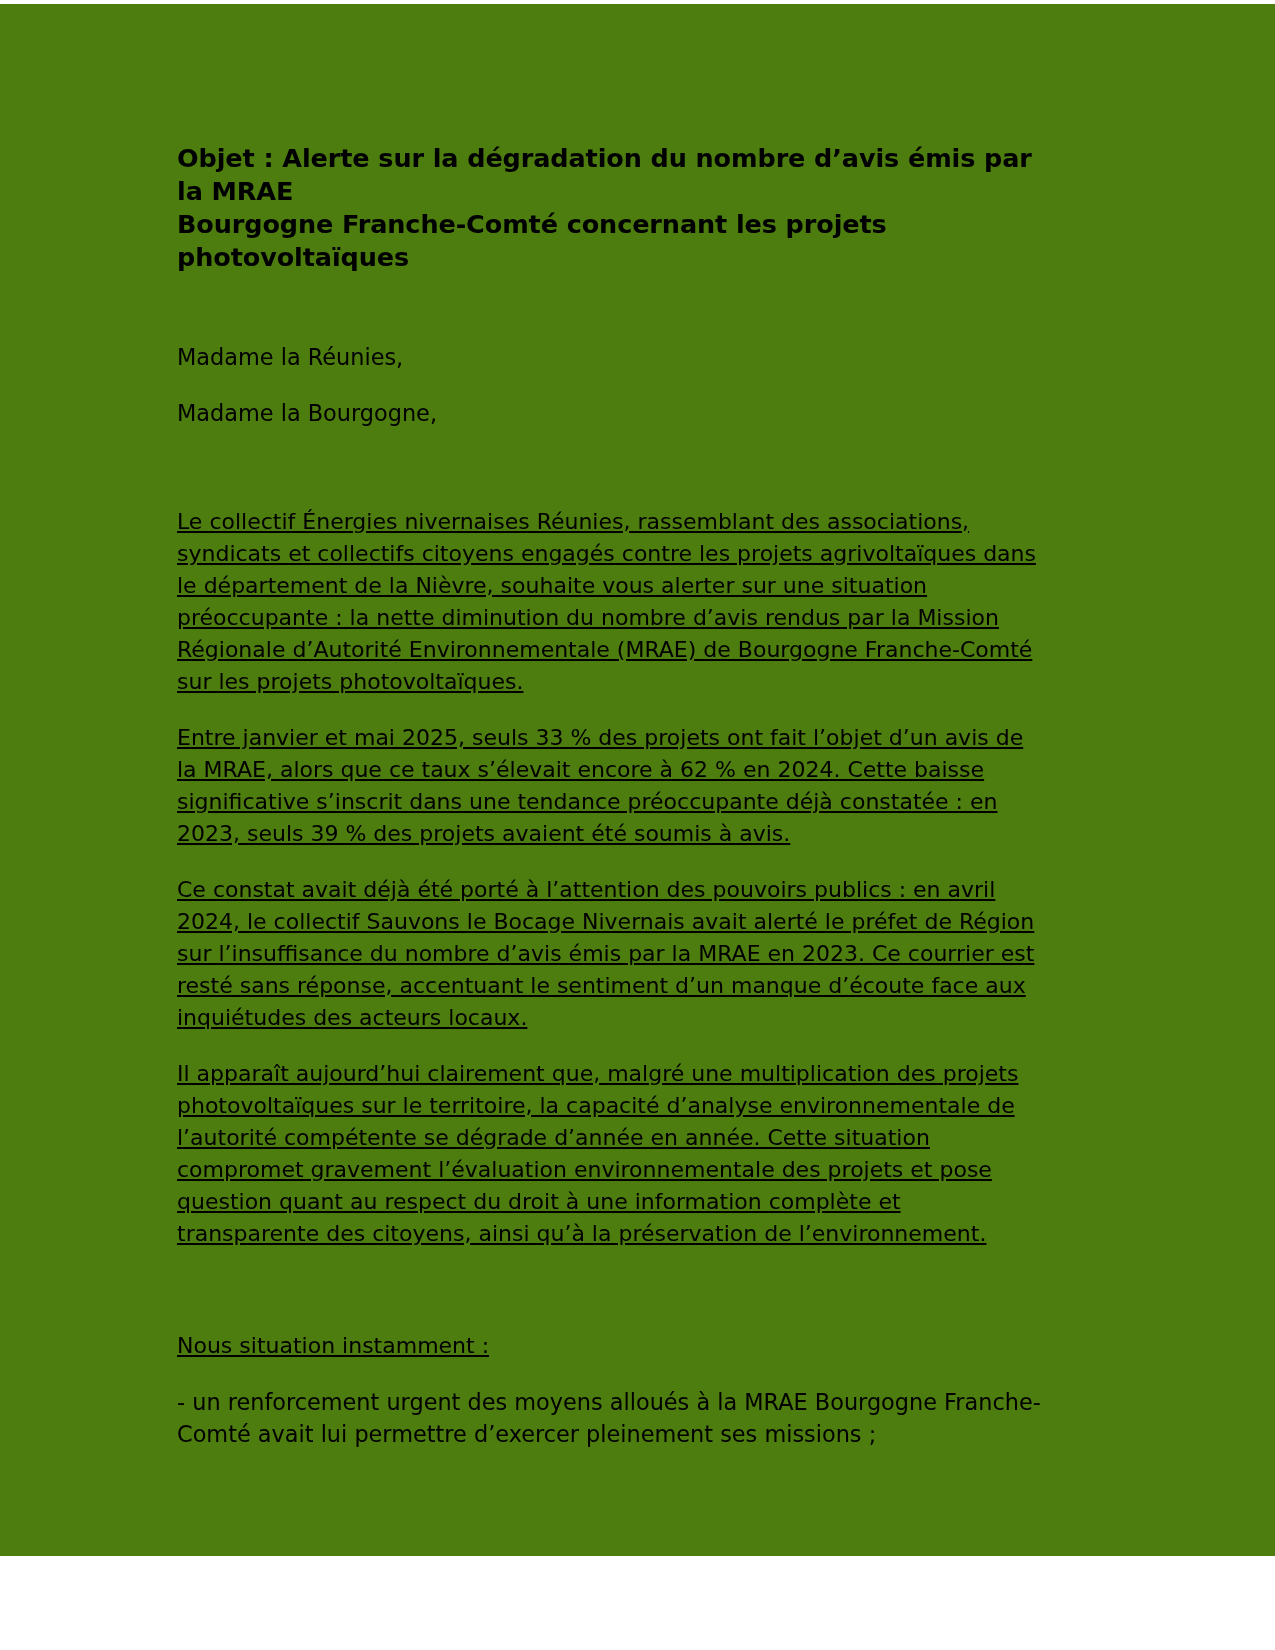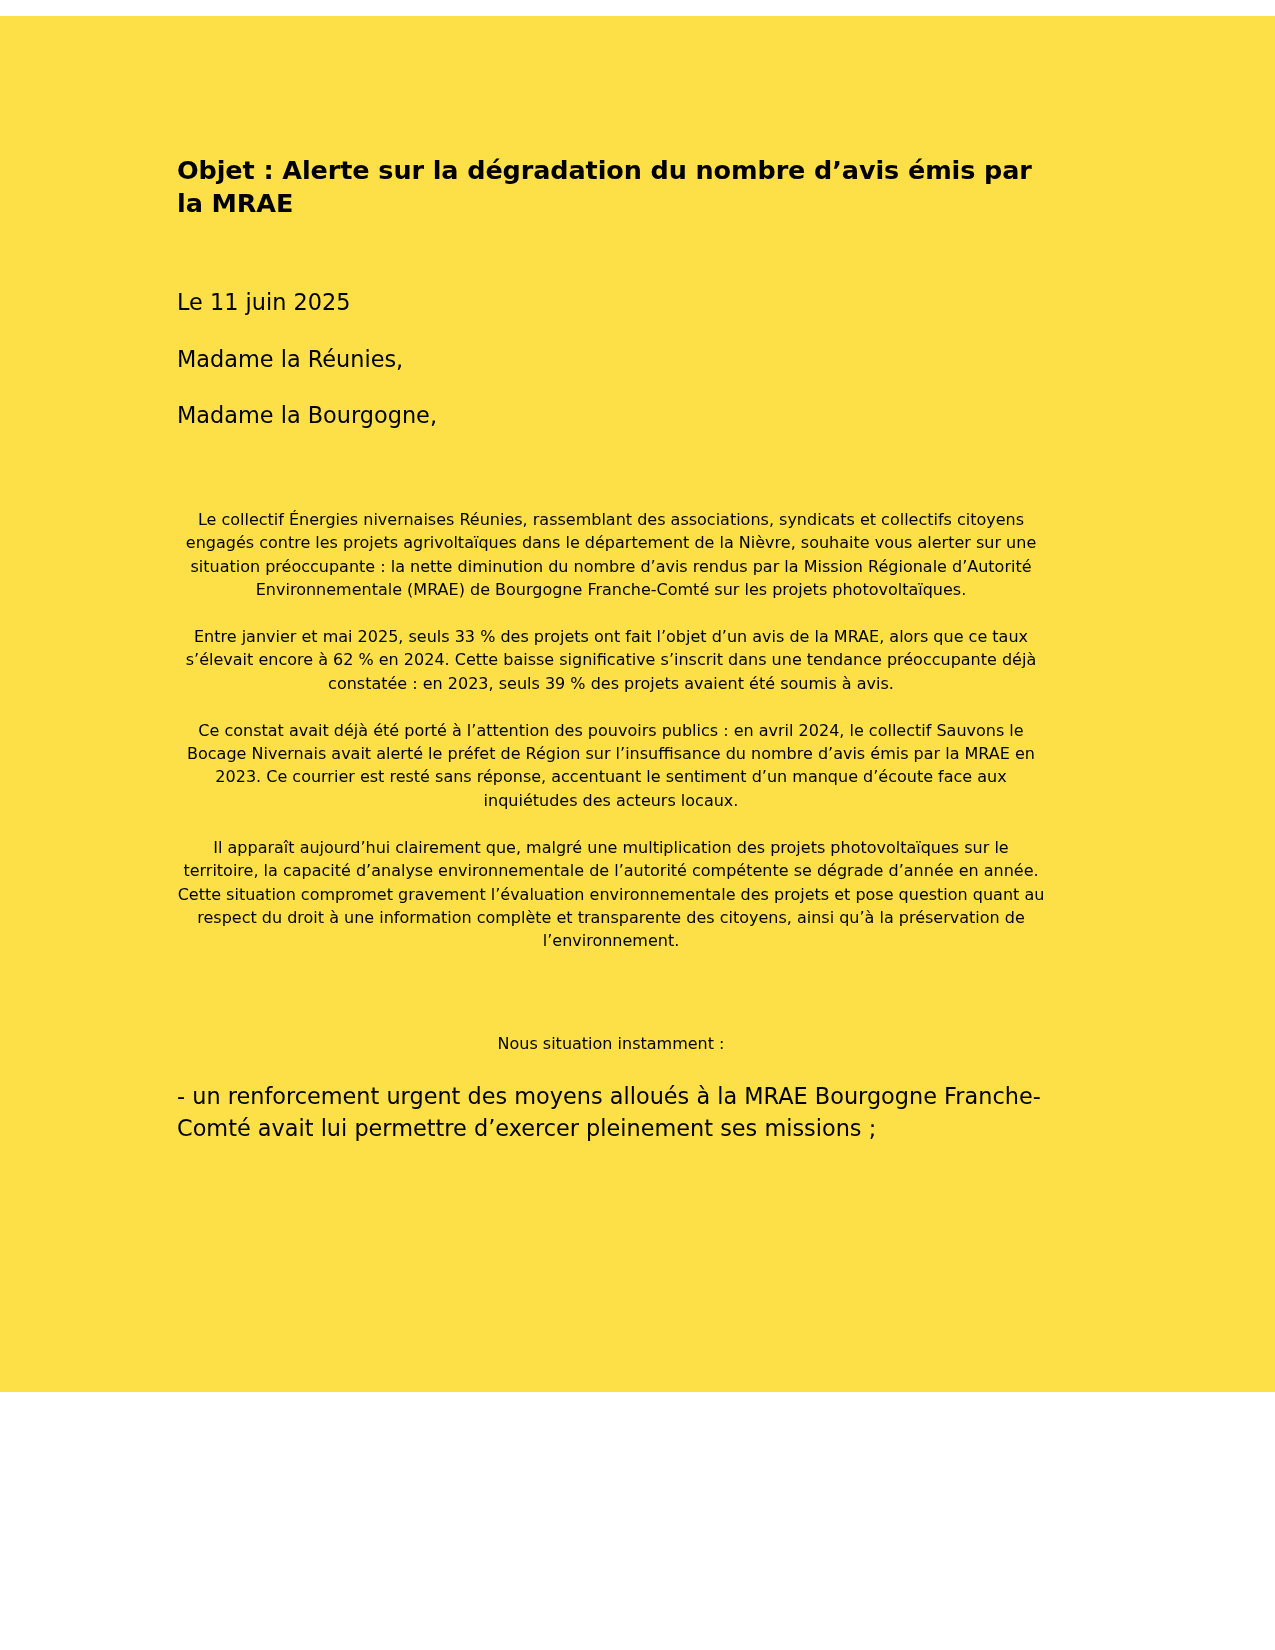--- a/index.html
+++ b/index.html
@@ -9,23 +9,23 @@
     background: #ffffff;
   }
   body {
     font-family: "DejaVu Sans", "Liberation Sans", sans-serif;
     color: #000000;
     -webkit-font-smoothing: antialiased;
   }
   .page {
     position: relative;
     width: 1275px;
-    height: 1376px;
-    margin: 16px auto;
-    background: #fde047;
+    height: 1552px;
+    margin: 4px auto;
+    background: #4d7c0f;
     box-sizing: border-box;
     overflow: hidden;
   }
   .content {
     position: absolute;
     left: 177px;
     top: 138px;
     width: 868px;
   }
   .doc-title {
@@ -34,26 +34,27 @@
     line-height: 1.30;
     letter-spacing: -0.1px;
     margin: 0;
     padding: 0;
     color: #000000;
   }
   .block-gap-after-title { height: 66px; }
   .block-gap-before-body { height: 52px; }
   .block-gap-before-demands { height: 56px; }
   .para {
-    font-size: 16px;
+    font-size: 22px;
     line-height: 1.455;
     margin: 0 0 24px 0;
     padding: 0;
     color: #000000;
-    text-align: center;
+    text-align: left;
+    text-decoration: underline;
   }
   .para:last-child { margin-bottom: 0; }
   .meta-line {
     font-size: 22.4px;
     line-height: 1.455;
     margin: 0 0 24px 0;
     color: #000000;
   }
   .list-item {
     font-size: 22.4px;
@@ -64,25 +65,25 @@
 </style>
 </head>
 <body>
 
 <div class="page">
   <div class="content">
 
     <h1 class="doc-title">
       <span>Objet : Alerte sur la dégradation du nombre d’avis émis par la MRAE</span>
       <br>
+      <span>Bourgogne Franche-Comté concernant les projets photovoltaïques</span>
     </h1>
 
     <div class="block-gap-after-title"></div>
 
-    <p class="meta-line">Le 11 juin 2025</p>
 
     <p class="meta-line">Madame la Réunies,</p>
 
     <p class="meta-line">Madame la Bourgogne,</p>
 
     <div class="block-gap-before-body"></div>
 
     <p class="para">Le collectif Énergies nivernaises Réunies, rassemblant des associations, syndicats et collectifs citoyens engagés contre les projets agrivoltaïques dans le département de la Nièvre, souhaite vous alerter sur une situation préoccupante : la nette diminution du nombre d’avis rendus par la Mission Régionale d’Autorité Environnementale (MRAE) de Bourgogne Franche-Comté sur les projets photovoltaïques.</p>
 
     <p class="para">Entre janvier et mai 2025, seuls 33 % des projets ont fait l’objet d’un avis de la MRAE, alors que ce taux s’élevait encore à 62 % en 2024. Cette baisse significative s’inscrit dans une tendance préoccupante déjà constatée : en 2023, seuls 39 % des projets avaient été soumis à avis.</p>

